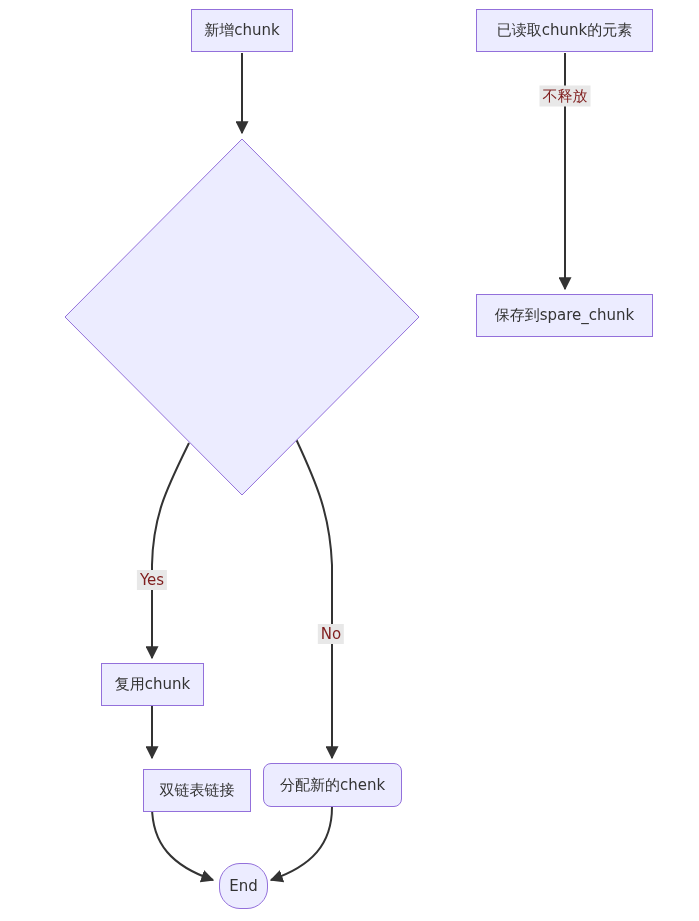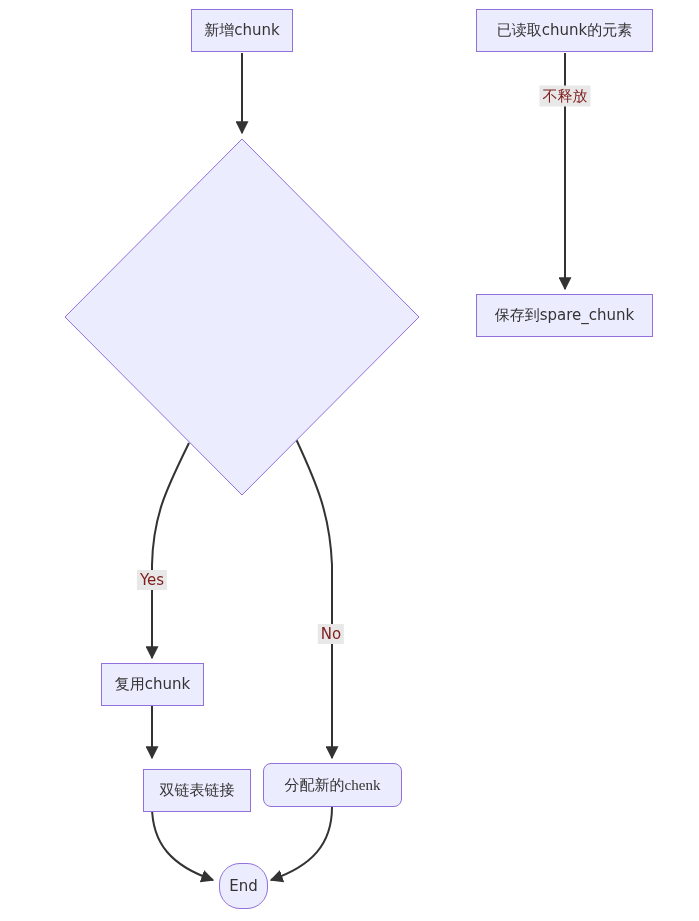--- a/index.html
+++ b/index.html
@@ -31,21 +31,20 @@
     color: #333333;
     font-size: 15px;
     display: flex;
     align-items: center;
     justify-content: center;
     text-align: center;
     white-space: nowrap;
   }
   .node.rounded {
     border-radius: 8px;
-    font-family: Liberation Serif, serif;
   }
   .decision-text {
     position: absolute;
     left: 67px;
     top: 305px;
     width: 350px;
     text-align: center;
     font-size: 15px;
     color: #333333;
   }

